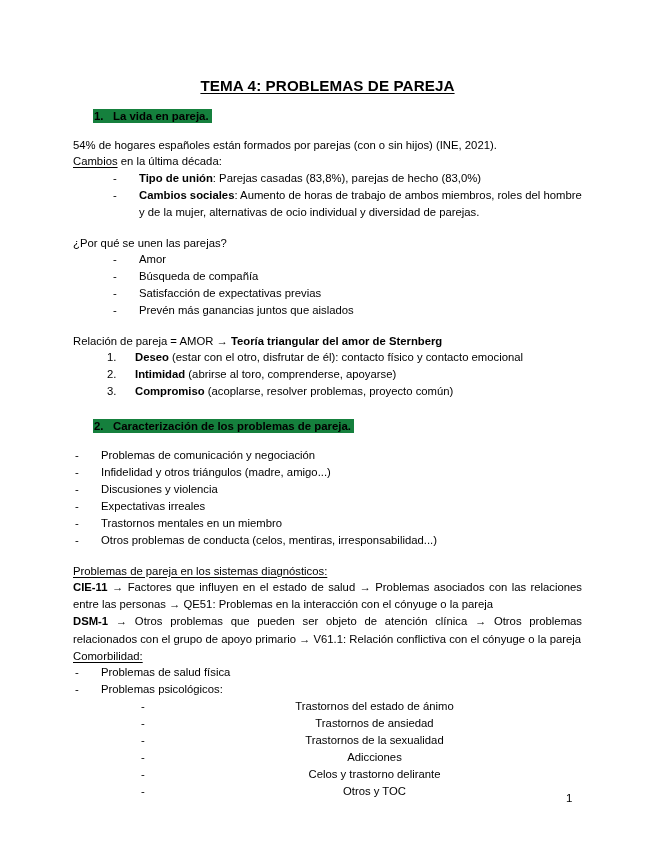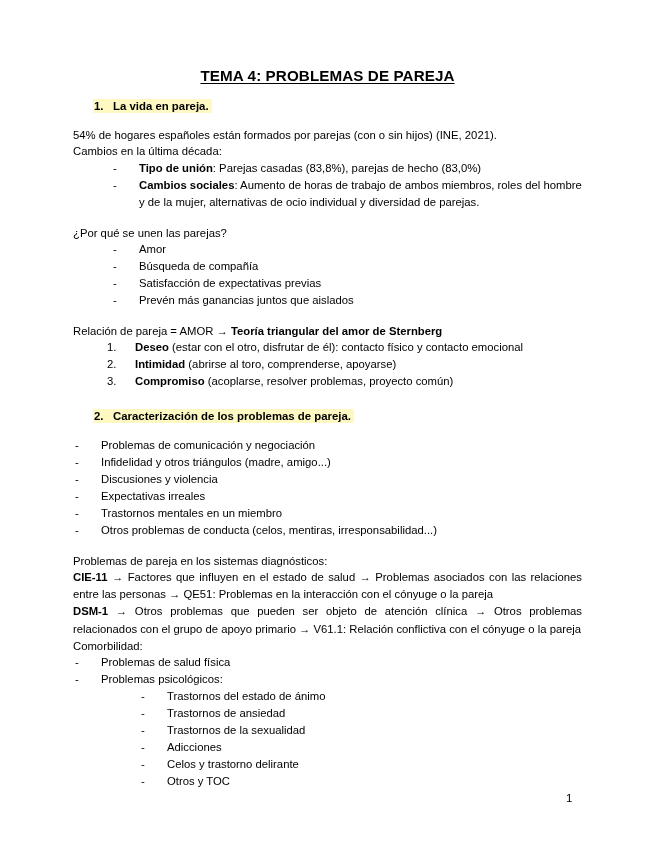--- a/index.html
+++ b/index.html
@@ -18,21 +18,21 @@
   }
   .page {
     position: relative;
     width: 655px;
     height: 848px;
     padding: 0;
   }
   .content {
     position: absolute;
     left: 73px;
-    top: 66px;
+    top: 76px;
     width: 509px;
   }
 
   
   .doc-title {
     text-align: center;
     font-weight: bold;
     font-size: 15.2px;
     letter-spacing: 0.1px;
     text-decoration: underline;
@@ -42,33 +42,33 @@
   }
 
   
   .section-head {
     margin: 0 0 13px 0;
     padding-left: 20px;
     font-size: 11.4px;
     line-height: 1.3;
   }
   .section-head .hl {
-    background: #fef9c3;
+    background: #15803d;
     font-weight: bold;
     padding: 1px 3px 1px 1px;
     white-space: pre;
   }
 
   
   p.body {
     margin: 0;
     font-size: 11.3px;
     line-height: 1.46;
   }
-  .u { text-underline-offset: 1.5px; margin-top: 16px; }
+  .u { text-decoration: underline; text-underline-offset: 1.5px; margin-top: 16px; }
   .b { font-weight: bold; }
   .spacer-md { height: 14px; }
   .spacer-lg { height: 19px; }
 
   
   ul.dash {
     list-style: none;
     margin: 0;
     padding: 0;
   }
@@ -91,20 +91,21 @@
 
   
   ul.dash.lvl-b > li {
     padding-left: 28px;
   }
   ul.dash.lvl-b > li::before { left: 2px; }
 
   
   ul.dash.lvl-c > li {
     padding-left: 94px;
+    text-align: center;
   }
   ul.dash.lvl-c > li::before { left: 68px; }
 
   
   ol.num {
     list-style: none;
     margin: 0;
     padding: 0;
     counter-reset: sbn;
   }

